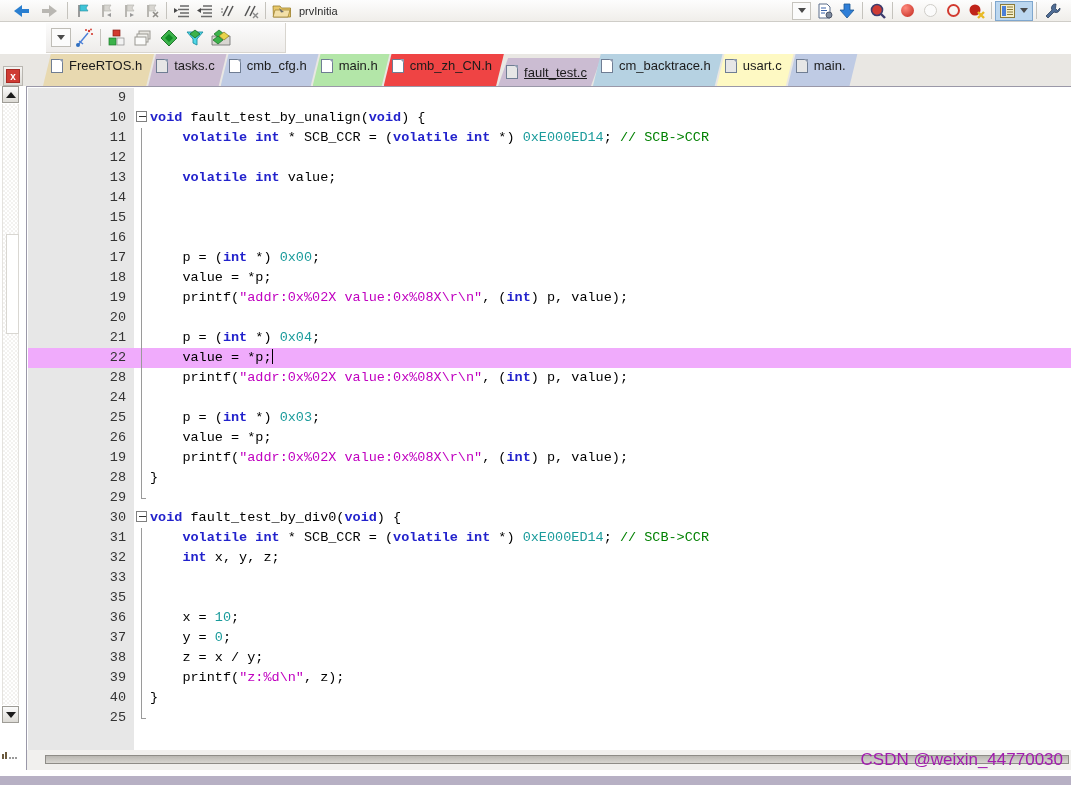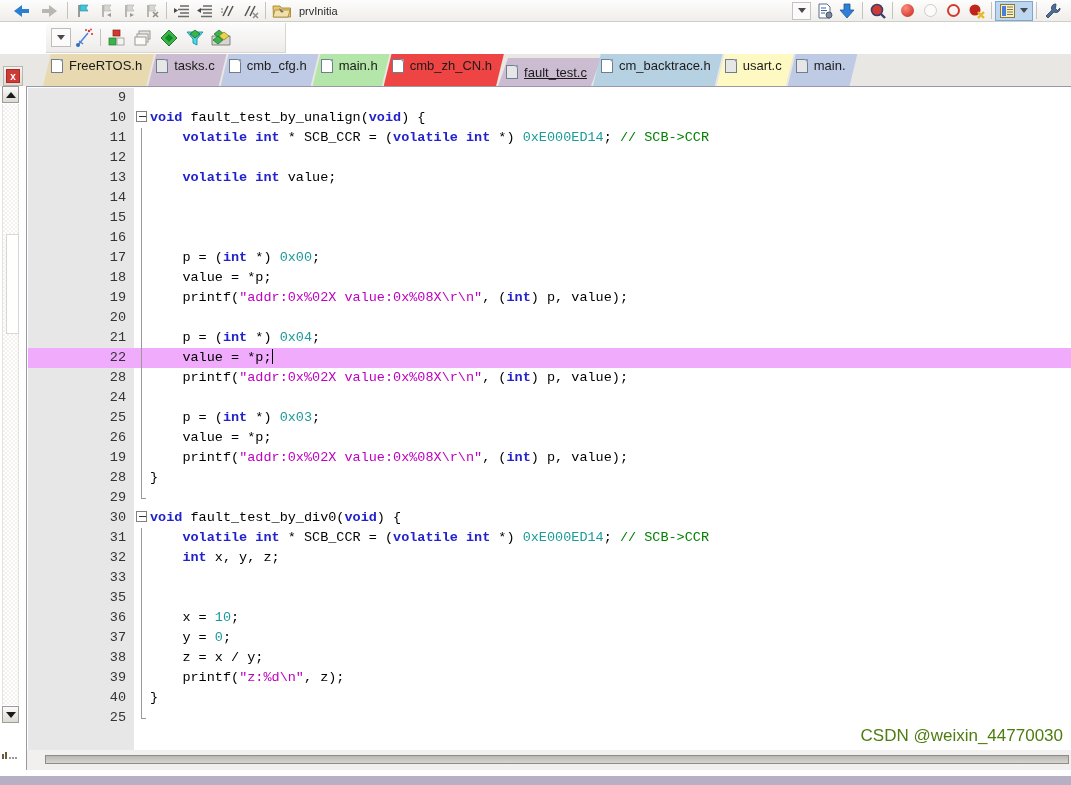--- a/index.html
+++ b/index.html
@@ -186,22 +186,22 @@
   }
   .corner-ico {
     position: absolute; left: 0px; top: 660px; width: 22px; height: 20px;
     font-size: 10px; color: #6b5a3d;
   }
   .statusbar {
     position: absolute; left: 0; top: 690px; width: 1071px; height: 10px;
     background: #b7b0c4;
   }
   .watermark {
-    position: absolute; right: 8px; top: 640px;
-    font-size: 17px; color: #4d7c0f;
+    position: absolute; right: 8px; top: 664px;
+    font-size: 17px; color: #a21caf;
     font-family: "Liberation Sans", sans-serif;
     white-space: nowrap;
   }
 
   
   .arrowL { width:0;height:0; border-top:6px solid transparent; border-bottom:6px solid transparent; border-right:8px solid #2a7fd0; position:relative;}
   .arrowL:after{content:"";position:absolute;left:8px;top:-2px;width:7px;height:4px;background:#2a7fd0;}
   .arrowR { width:0;height:0; border-top:6px solid transparent; border-bottom:6px solid transparent; border-left:8px solid #b9b7b2; position:relative;}
   .arrowR:after{content:"";position:absolute;left:-15px;top:-2px;width:7px;height:4px;background:#b9b7b2;}
   .chev { width:0;height:0;border-left:4px solid transparent;border-right:4px solid transparent;border-top:5px solid #4a4a4a;}

